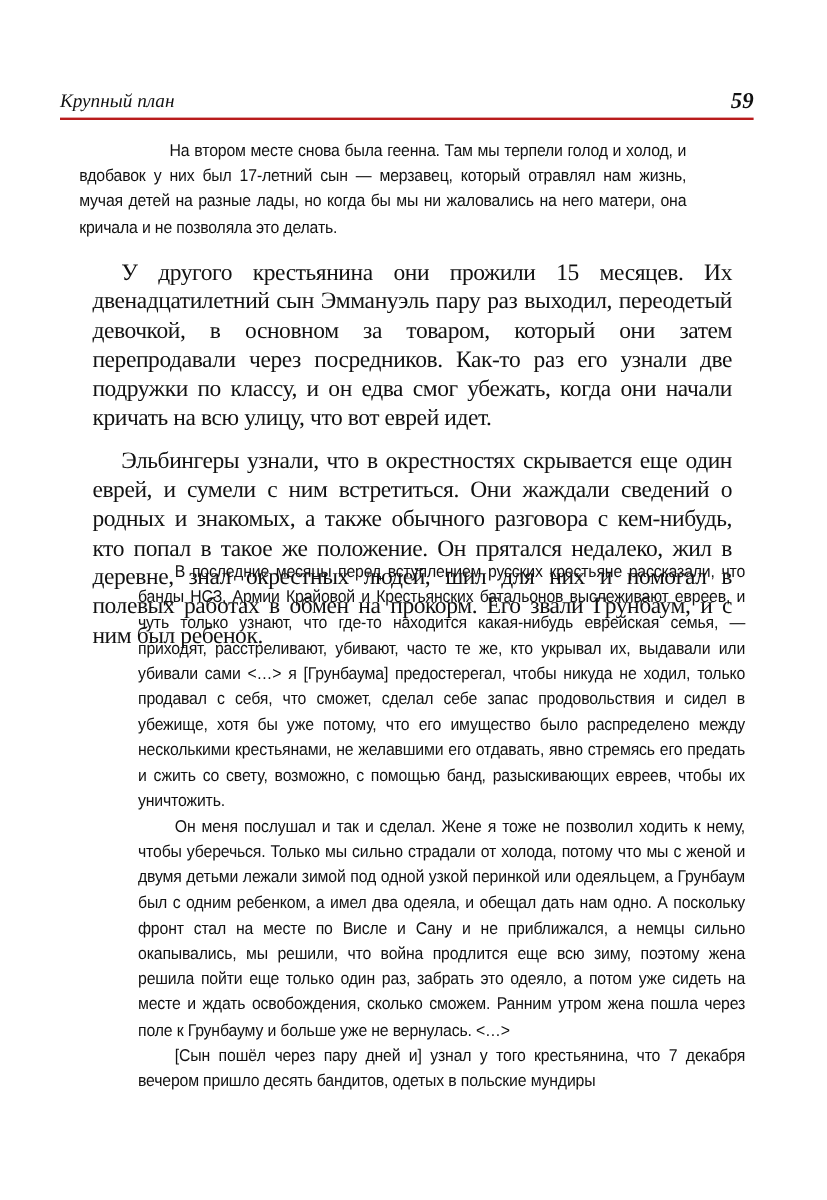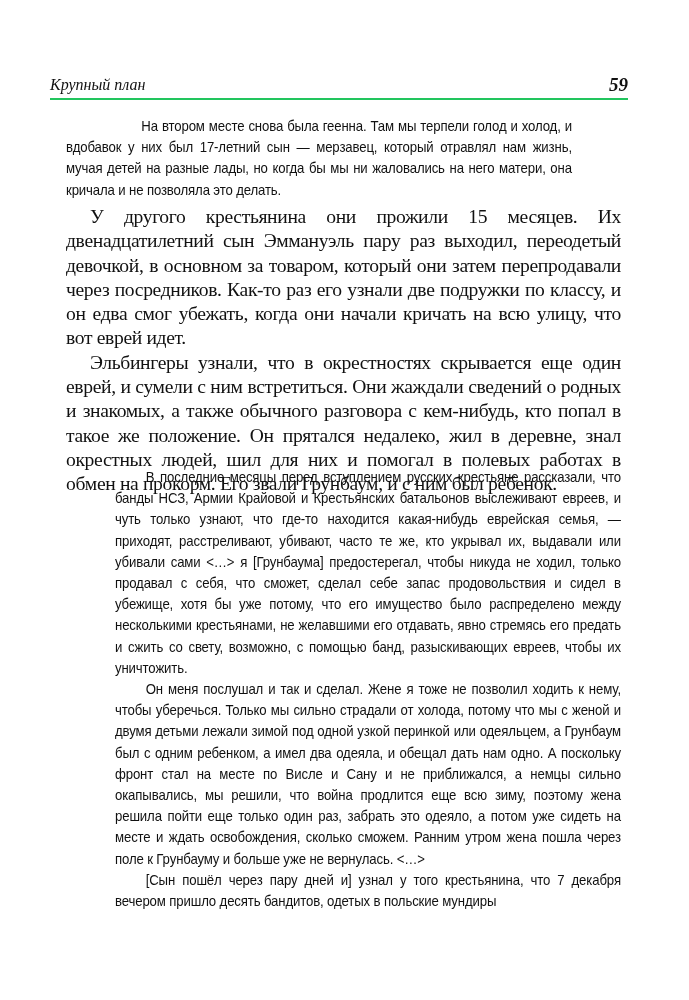--- a/index.html
+++ b/index.html
@@ -1,20 +1,20 @@
 <!DOCTYPE html>
 <html><head>
 <meta charset="utf-8">
 <style>
   html, body { margin: 0; padding: 0; background: #ffffff; }
   body { width: 689px; height: 1000px; position: relative; overflow: hidden; color: #111; }
   .page { position: absolute; left: 0; top: 0; width: 689px; height: 1000px; background: #fff; }
   .running-head {
     position: absolute; left: 50px; top: 74px; width: 578px; height: 24px;
-    border-bottom: 2px solid #22c55e;
+    border-bottom: 2px solid #b91c1c;
     font-family: "DejaVu Serif", "Liberation Serif", serif;
   }
   .running-title {
     position: absolute; left: 0; top: 2px;
     font-style: italic; font-size: 16px; letter-spacing: 0;
     font-family: "Liberation Serif", serif;
   }
   .page-number {
     position: absolute; right: 0; top: 0;
     font-style: italic; font-weight: bold; font-size: 19px;
@@ -30,21 +30,21 @@
   }
   .quote p { margin: 0; text-indent: 33px; }
   .quote-1 { top: 116px; left: 66px; }
   .quote-1 p { text-indent: 81px; }
   .body-text {
     position: absolute; left: 66px; top: 205px; width: 555px;
     font-family: "Liberation Serif", serif;
     font-size: 19.6px; line-height: 24.3px;
     text-align: justify; letter-spacing: -0.35px;
   }
-  .body-text p { margin: 0; text-indent: 24px; hyphens: manual; }
+  .body-text p { margin: 11px; text-indent: 24px; hyphens: manual; }
   .quote-2 { top: 467px; }
 </style>
 </head>
 <body>
 
 <div class="page">
 
   <div class="running-head">
     <span class="running-title">Крупный план</span>
     <span class="page-number">59</span>

